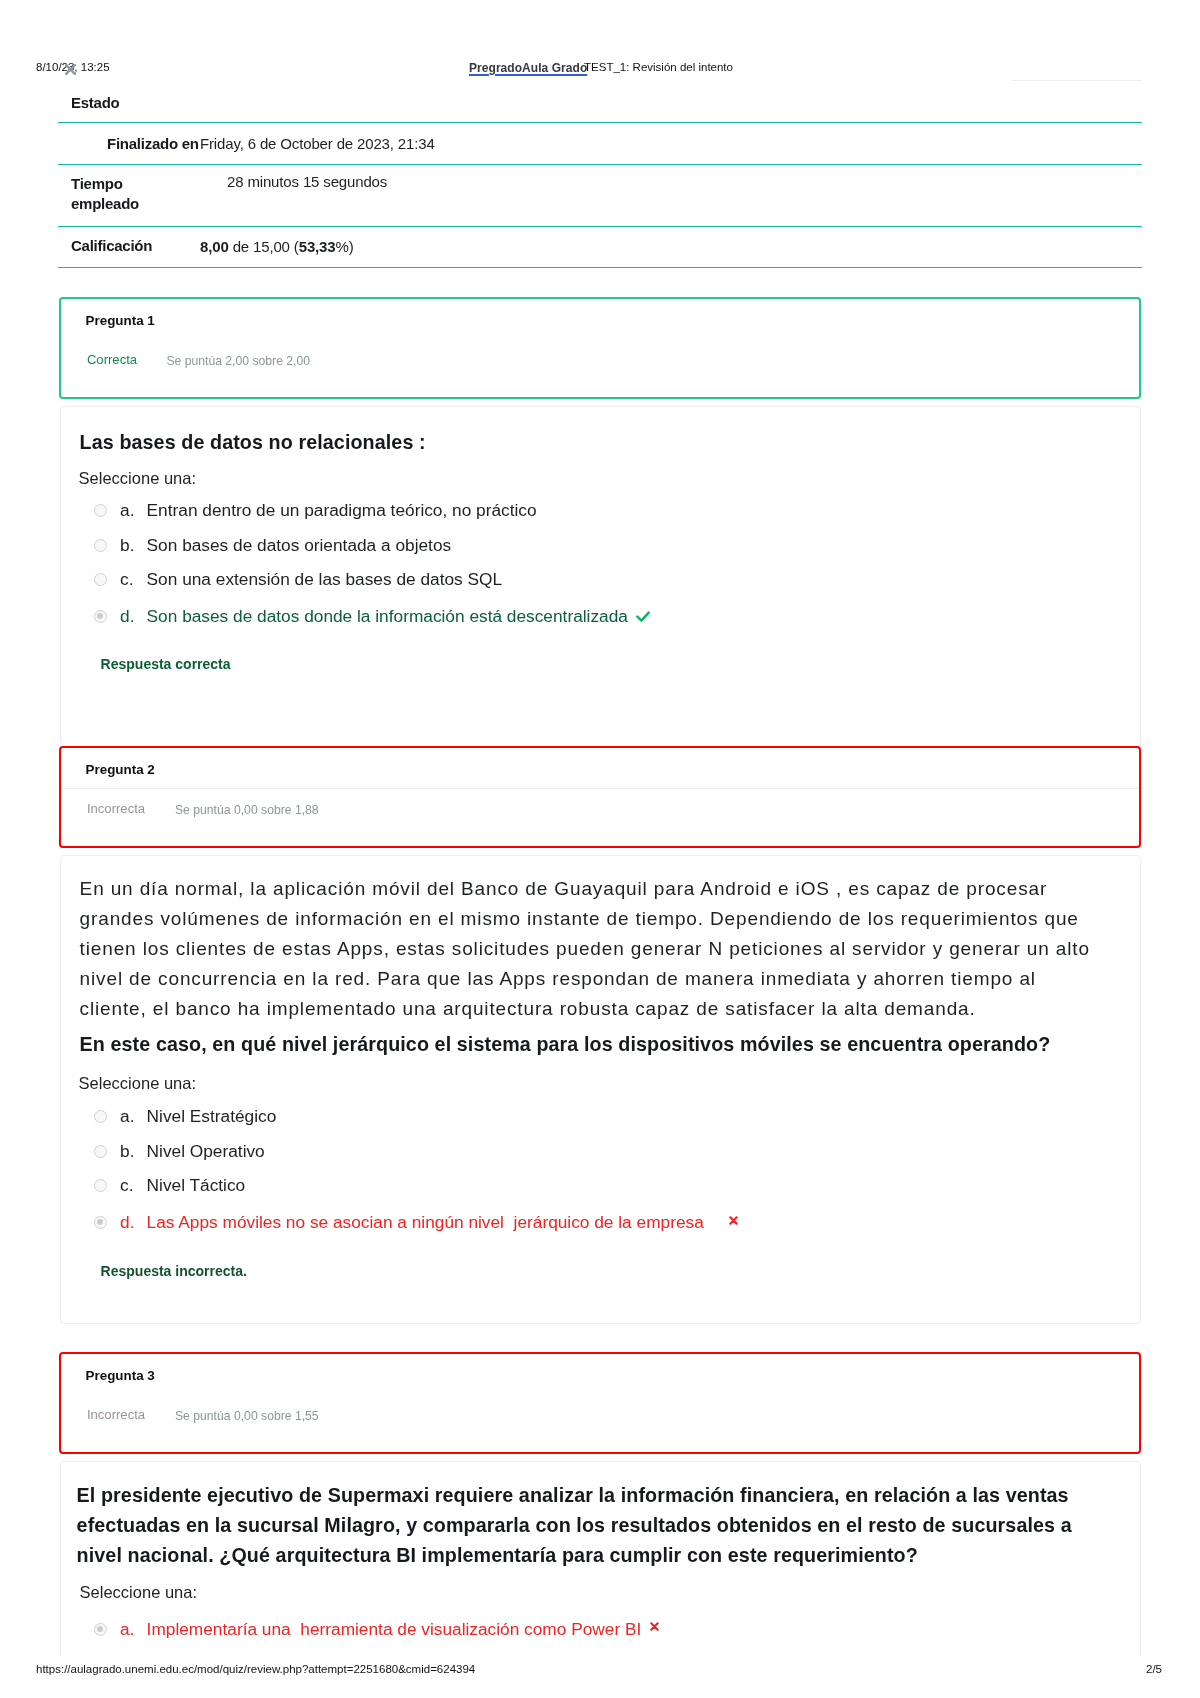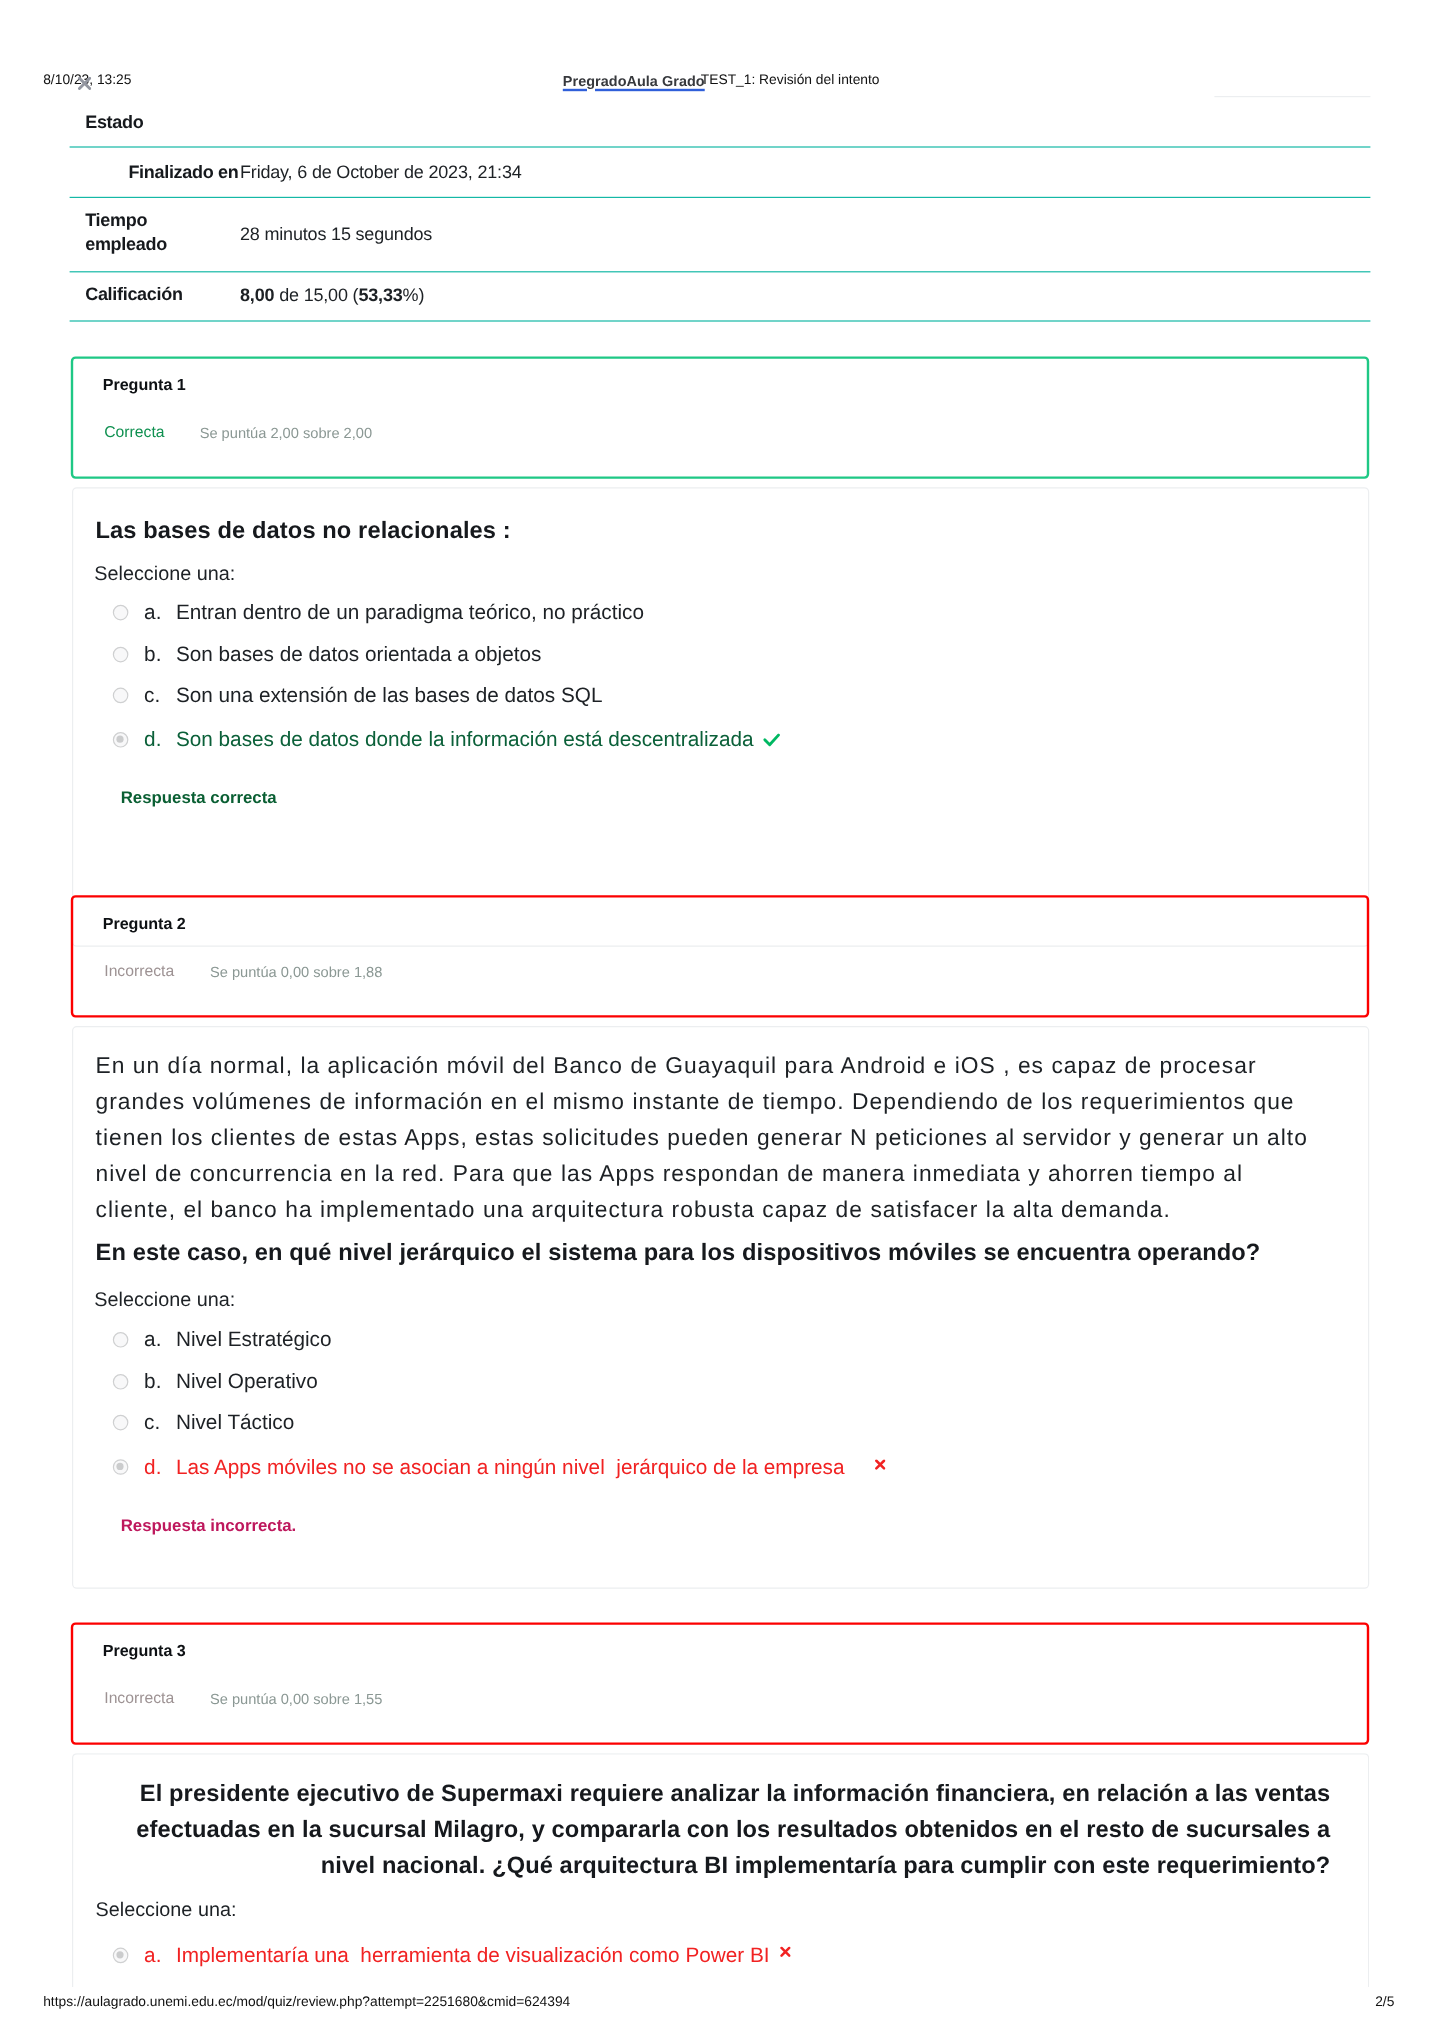--- a/index.html
+++ b/index.html
@@ -62,21 +62,21 @@
                      border-radius:50%;background:#cbcccd;}
   .opt .ltr{position:absolute;left:26.5px;top:0;}
   .opt .txt{position:absolute;left:53px;top:0;white-space:pre;}
   .opt.green .ltr,.opt.green .txt{color:#0b6039;}
   .opt.red .ltr,.opt.red .txt{color:#f12222;}
 
   .mark{position:absolute;}
 
   .fb{position:absolute;font-size:14px;font-weight:700;line-height:17px;letter-spacing:0;}
   .fb.ok{color:#0a5f33;}
-  .fb.bad{color:#be185d;}
+  .fb.bad{color:#14532d;}
   .infotable .b{font-weight:700;}
   .tbl-top{position:absolute;left:954px;top:0;width:130px;height:1px;background:#eceef0;}
 </style>
 </head>
 <body>
 
 <div class="print-hdr">
   <span class="left">8/10/23, 13:25</span>
   <span class="center">TEST_1: Revisión del intento</span>
 </div>
@@ -93,21 +93,21 @@
     <div class="tbl-top"></div>
     <div class="trow" style="top:0;height:42px;">
       <div class="th" style="top:12.5px;">Estado</div>
     </div>
     <div class="trow" style="top:42px;height:42px;">
       <div class="th" style="top:12px;margin-left:36px;">Finalizado en</div>
       <div class="td" style="top:11px;">Friday, 6 de October de 2023, 21:34</div>
     </div>
     <div class="trow" style="top:84px;height:62px;">
       <div class="th" style="top:10.3px;">Tiempo empleado</div>
-      <div class="td" style="top:21px;">28 minutos 15 segundos</div>
+      <div class="td" style="top:7px;margin-left:27px;">28 minutos 15 segundos</div>
     </div>
     <div class="trow" style="top:146px;height:41px;">
       <div class="th" style="top:10.2px;">Calificación</div>
       <div class="td" style="top:9.5px;"><span class="b">8,00</span><span> de 15,00 (</span><span class="b">53,33</span><span>%)</span></div>
     </div>
   </div>
 
   <div class="qbar ok" style="top:297px;height:102px;">
     <div class="qno">Pregunta 1</div>
     <div class="state ok">Correcta</div>
@@ -179,21 +179,21 @@
     <div class="fb bad" style="left:40px;top:407px;">Respuesta incorrecta.</div>
   </div>
 
   <div class="qbar bad" style="top:1352px;height:101.5px;">
     <div class="qno">Pregunta 3</div>
     <div class="state bad">Incorrecta</div>
     <div class="marks m2">Se puntúa 0,00 sobre 1,55</div>
   </div>
 
   <div class="qcard" style="top:1461px;height:195px;border-bottom:none;border-radius:4px 4px 0 0;">
-    <div class="qtext" style="left:4px;top:18px;width:1044px;text-align:right;">El presidente ejecutivo de Supermaxi requiere analizar la información financiera, en relación a las ventas efectuadas en la sucursal Milagro, y compararla con los resultados obtenidos en el resto de sucursales a nivel nacional. ¿Qué arquitectura BI implementaría para cumplir con este requerimiento?</div>
+    <div class="qtext" style="left:16px;top:18px;width:1044px;">El presidente ejecutivo de Supermaxi requiere analizar la información financiera, en relación a las ventas efectuadas en la sucursal Milagro, y compararla con los resultados obtenidos en el resto de sucursales a nivel nacional. ¿Qué arquitectura BI implementaría para cumplir con este requerimiento?</div>
     <div class="sel" style="left:19px;top:121px;">Seleccione una:</div>
     <div class="opt red" style="left:33px;top:157px;">
       <span class="rb on"></span>
       <span class="ltr">a.</span>
       <span class="txt">Implementaría una  herramienta de visualización como Power BI</span>
     </div>
     <svg class="mark cross" style="left:589px;top:160px;" width="9" height="9" viewBox="0 0 9 9">
       <path d="M1.3 1.3 L7.7 7.7 M7.7 1.3 L1.3 7.7" fill="none" stroke="#f12222" stroke-width="2.1" stroke-linecap="round"></path>
     </svg>
   </div>

